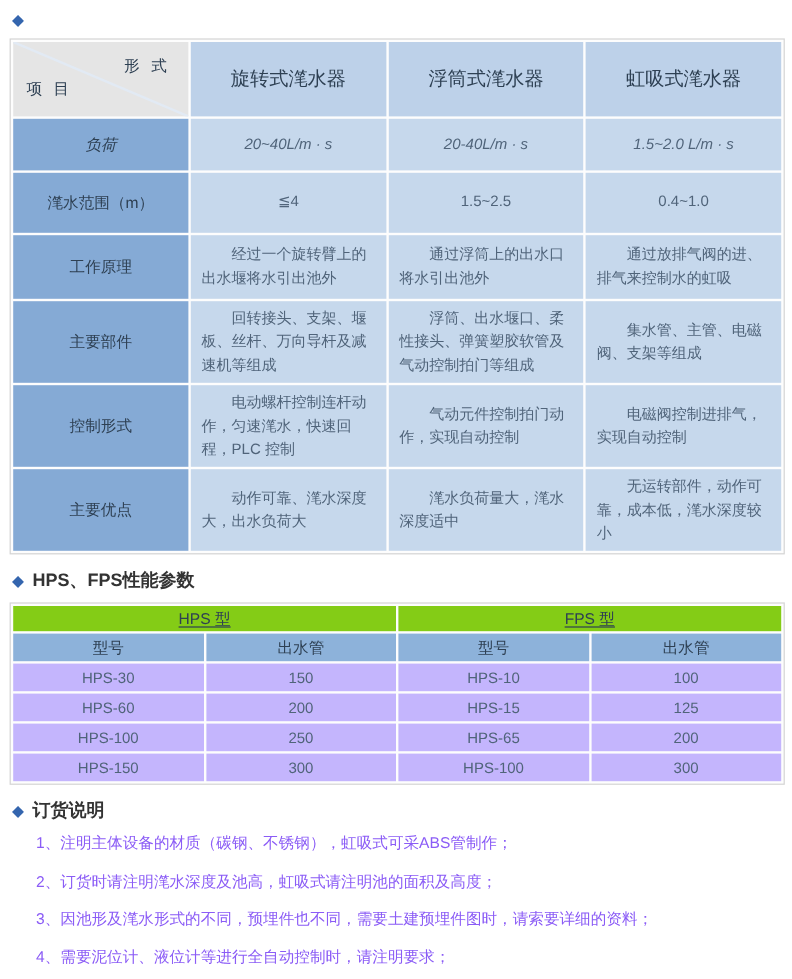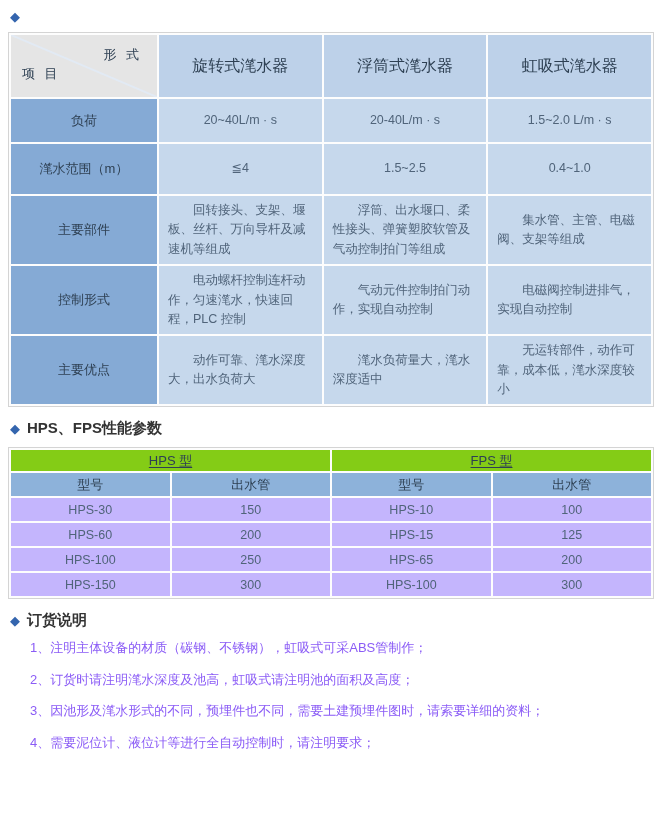--- a/index.html
+++ b/index.html
@@ -35,21 +35,21 @@
     background:#bdd1e9; color:#2e4053;
     text-align:center; font-size:16px;
   }
   .t1 .cell {
     background:#c6d8ec; color:#50647a;
     font-size:12.5px; padding:5px 9px; line-height:1.55;
   }
   .t1 .cell.center { text-align:center; padding:5px 4px; }
   .t1 .cell.left { text-align:left; text-indent:2em; }
   .h-hdr td { height:62px; }
-  .h-r1 td { height:43px; }
+  .h-r1 td { height:43px;font-style:italic; }
   .h-r2 td { height:50px; }
   .h-r3 td { height:53px; }
   .h-r4 td { height:53px; }
   .h-r5 td { height:50px; }
   .h-r6 td { height:52px; }
 
   
   .corner { position:relative; background:#e5e5e5; }
   .corner svg { position:absolute; inset:0; width:100%; height:100%; }
   .corner .c-top {
@@ -112,20 +112,26 @@
         <td class="cell center">20~40L/m · s</td>
         <td class="cell center">20-40L/m · s</td>
         <td class="cell center">1.5~2.0 L/m · s</td>
       </tr>
       <tr class="h-r2">
         <td class="rowhead">滗水范围（m）</td>
         <td class="cell center">≦4</td>
         <td class="cell center">1.5~2.5</td>
         <td class="cell center">0.4~1.0</td>
       </tr>
+      <tr class="h-r3">
+        <td class="rowhead">工作原理</td>
+        <td class="cell left">经过一个旋转臂上的出水堰将水引出池外</td>
+        <td class="cell left">通过浮筒上的出水口将水引出池外</td>
+        <td class="cell left">通过放排气阀的进、排气来控制水的虹吸</td>
+      </tr>
       <tr class="h-r4">
         <td class="rowhead">主要部件</td>
         <td class="cell left">回转接头、支架、堰板、丝杆、万向导杆及减速机等组成</td>
         <td class="cell left">浮筒、出水堰口、柔性接头、弹簧塑胶软管及气动控制拍门等组成</td>
         <td class="cell left">集水管、主管、电磁阀、支架等组成</td>
       </tr>
       <tr class="h-r5">
         <td class="rowhead">控制形式</td>
         <td class="cell left">电动螺杆控制连杆动作，匀速滗水，快速回程，PLC 控制</td>
         <td class="cell left">气动元件控制拍门动作，实现自动控制</td>

